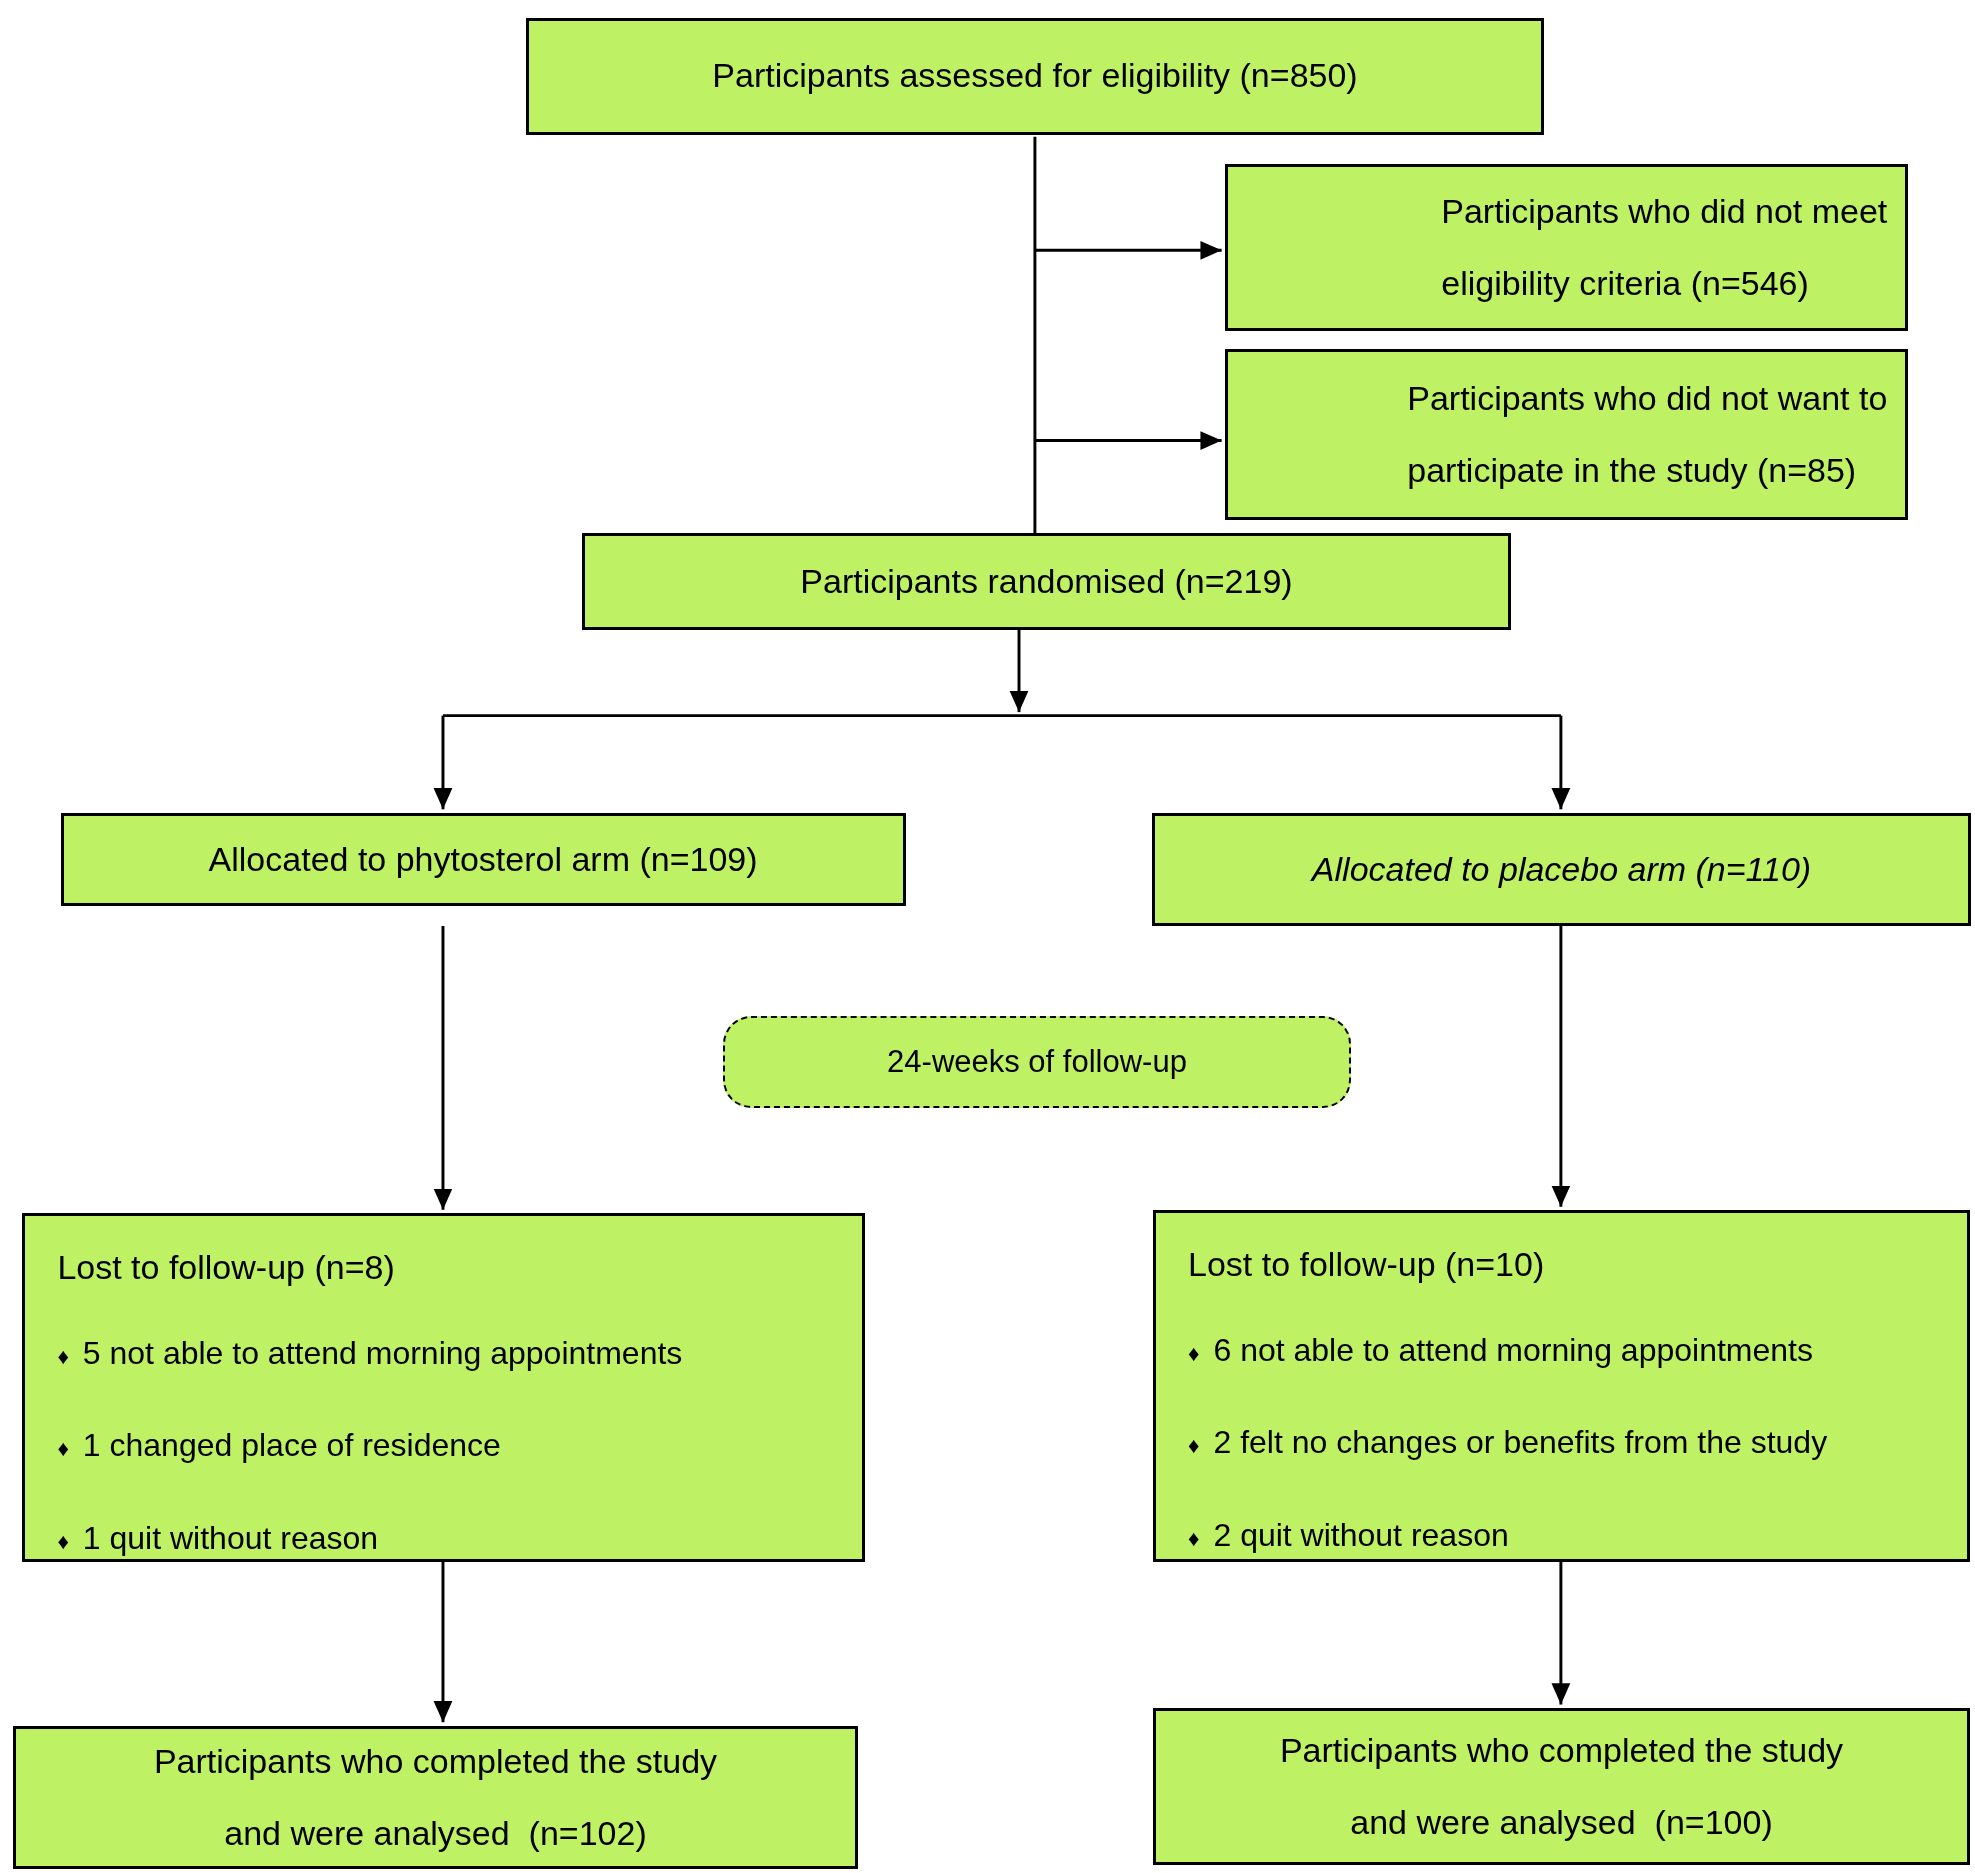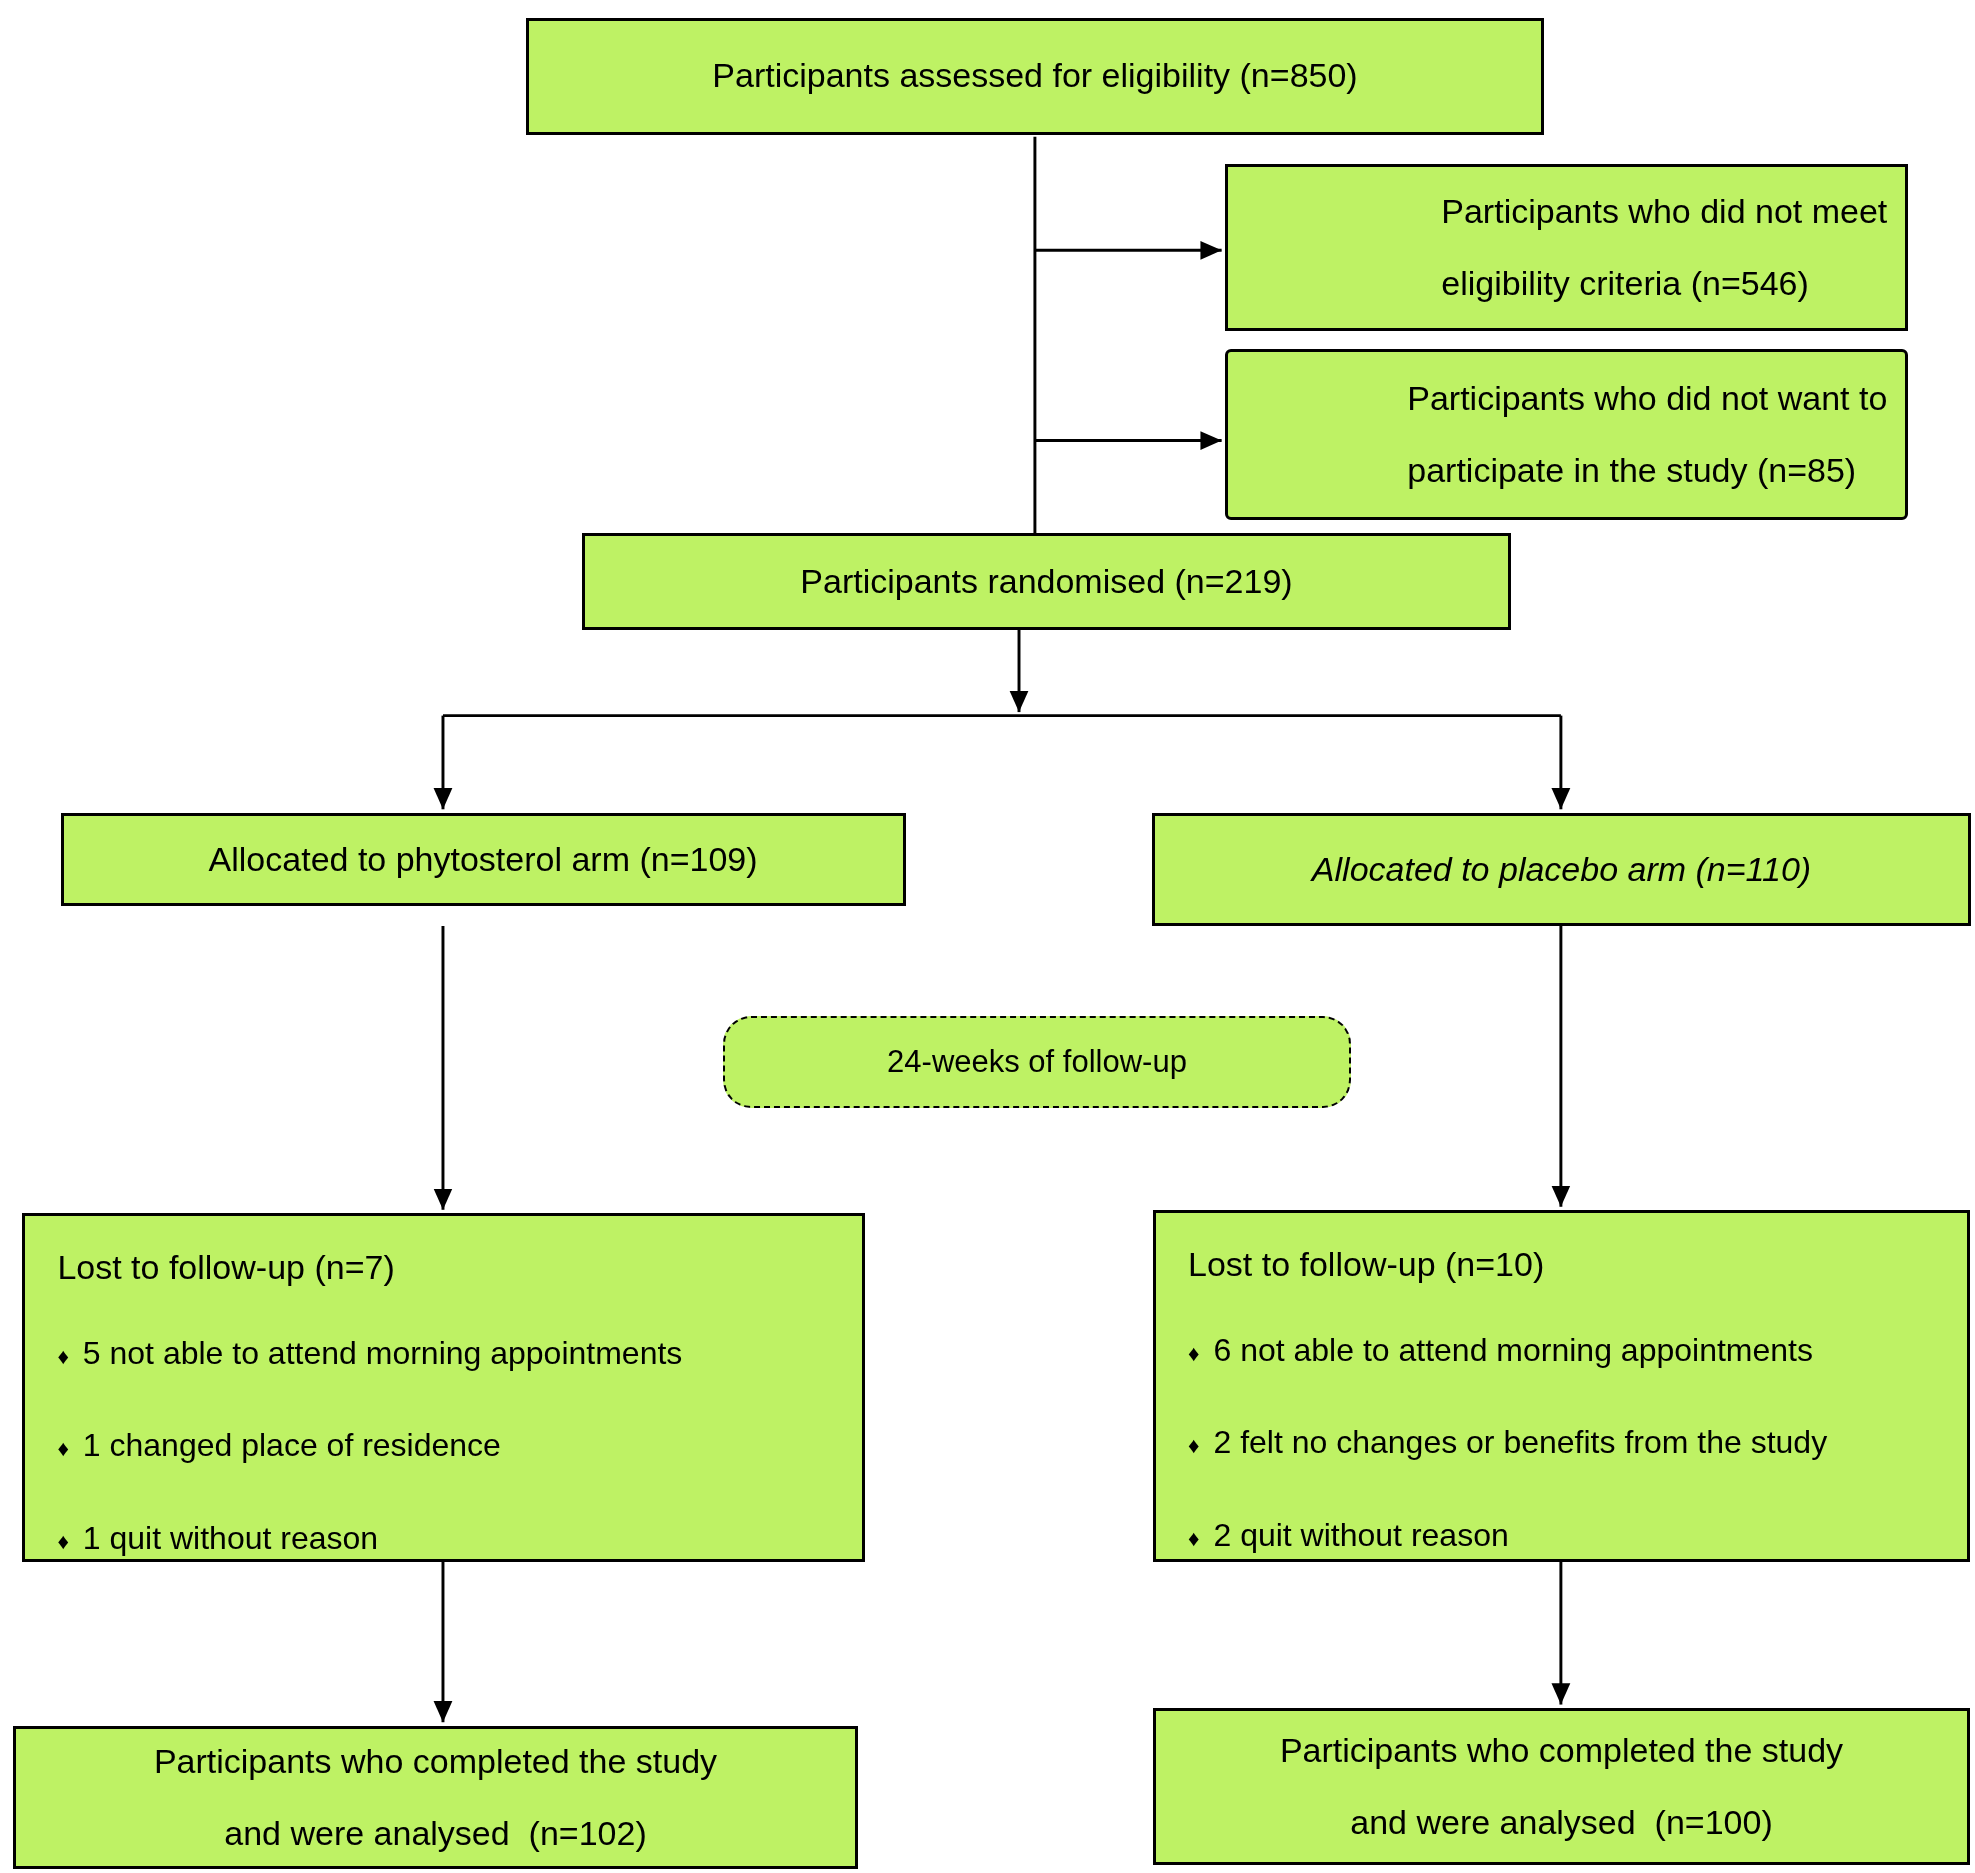--- a/index.html
+++ b/index.html
@@ -72,21 +72,21 @@
 
   <div class="box" style="left:526px;top:17.7px;width:1018px;height:117px;">
     <span>Participants assessed for eligibility (n=850)</span>
   </div>
 
   <div class="box left-text" style="left:1225px;top:164px;width:683px;height:167px;">
     <span>Participants who did not meet
 eligibility criteria (n=546)</span>
   </div>
 
-  <div class="box left-text" style="left:1225px;top:349px;width:683px;height:171px;border-radius:6px;">
+  <div class="box left-text" style="left:1225px;top:349px;width:683px;height:171px;">
     <span>Participants who did not want to
 participate in the study (n=85)</span>
   </div>
 
   <div class="box" style="left:582px;top:533px;width:929px;height:97px;">
     <span>Participants randomised (n=219)</span>
   </div>
 
   <div class="box" style="left:20.6px;top:813px;width:845px;height:93px;margin-left:40px;">
     <span>Allocated to phytosterol arm (n=109)</span>
@@ -94,21 +94,21 @@
 
   <div class="box" style="left:1152px;top:813px;width:819px;height:113px;font-style:italic;">
     <span>Allocated to placebo arm (n=110)</span>
   </div>
 
   <div class="box dashed" style="left:723px;top:1016px;width:628px;height:92px;">
     <span>24-weeks of follow-up</span>
   </div>
 
   <div class="box lost" style="left:22.4px;top:1213px;width:843px;height:349px;">
-    <div class="lost-title">Lost to follow-up (n=7)</div>
+    <div class="lost-title">Lost to follow-up (n=8)</div>
     <div class="bullet">
       <span class="bullet-glyph">♦</span>
       <span>5 not able to attend morning appointments</span>
     </div>
     <div class="bullet">
       <span class="bullet-glyph">♦</span>
       <span>1 changed place of residence</span>
     </div>
     <div class="bullet">
       <span class="bullet-glyph">♦</span>

